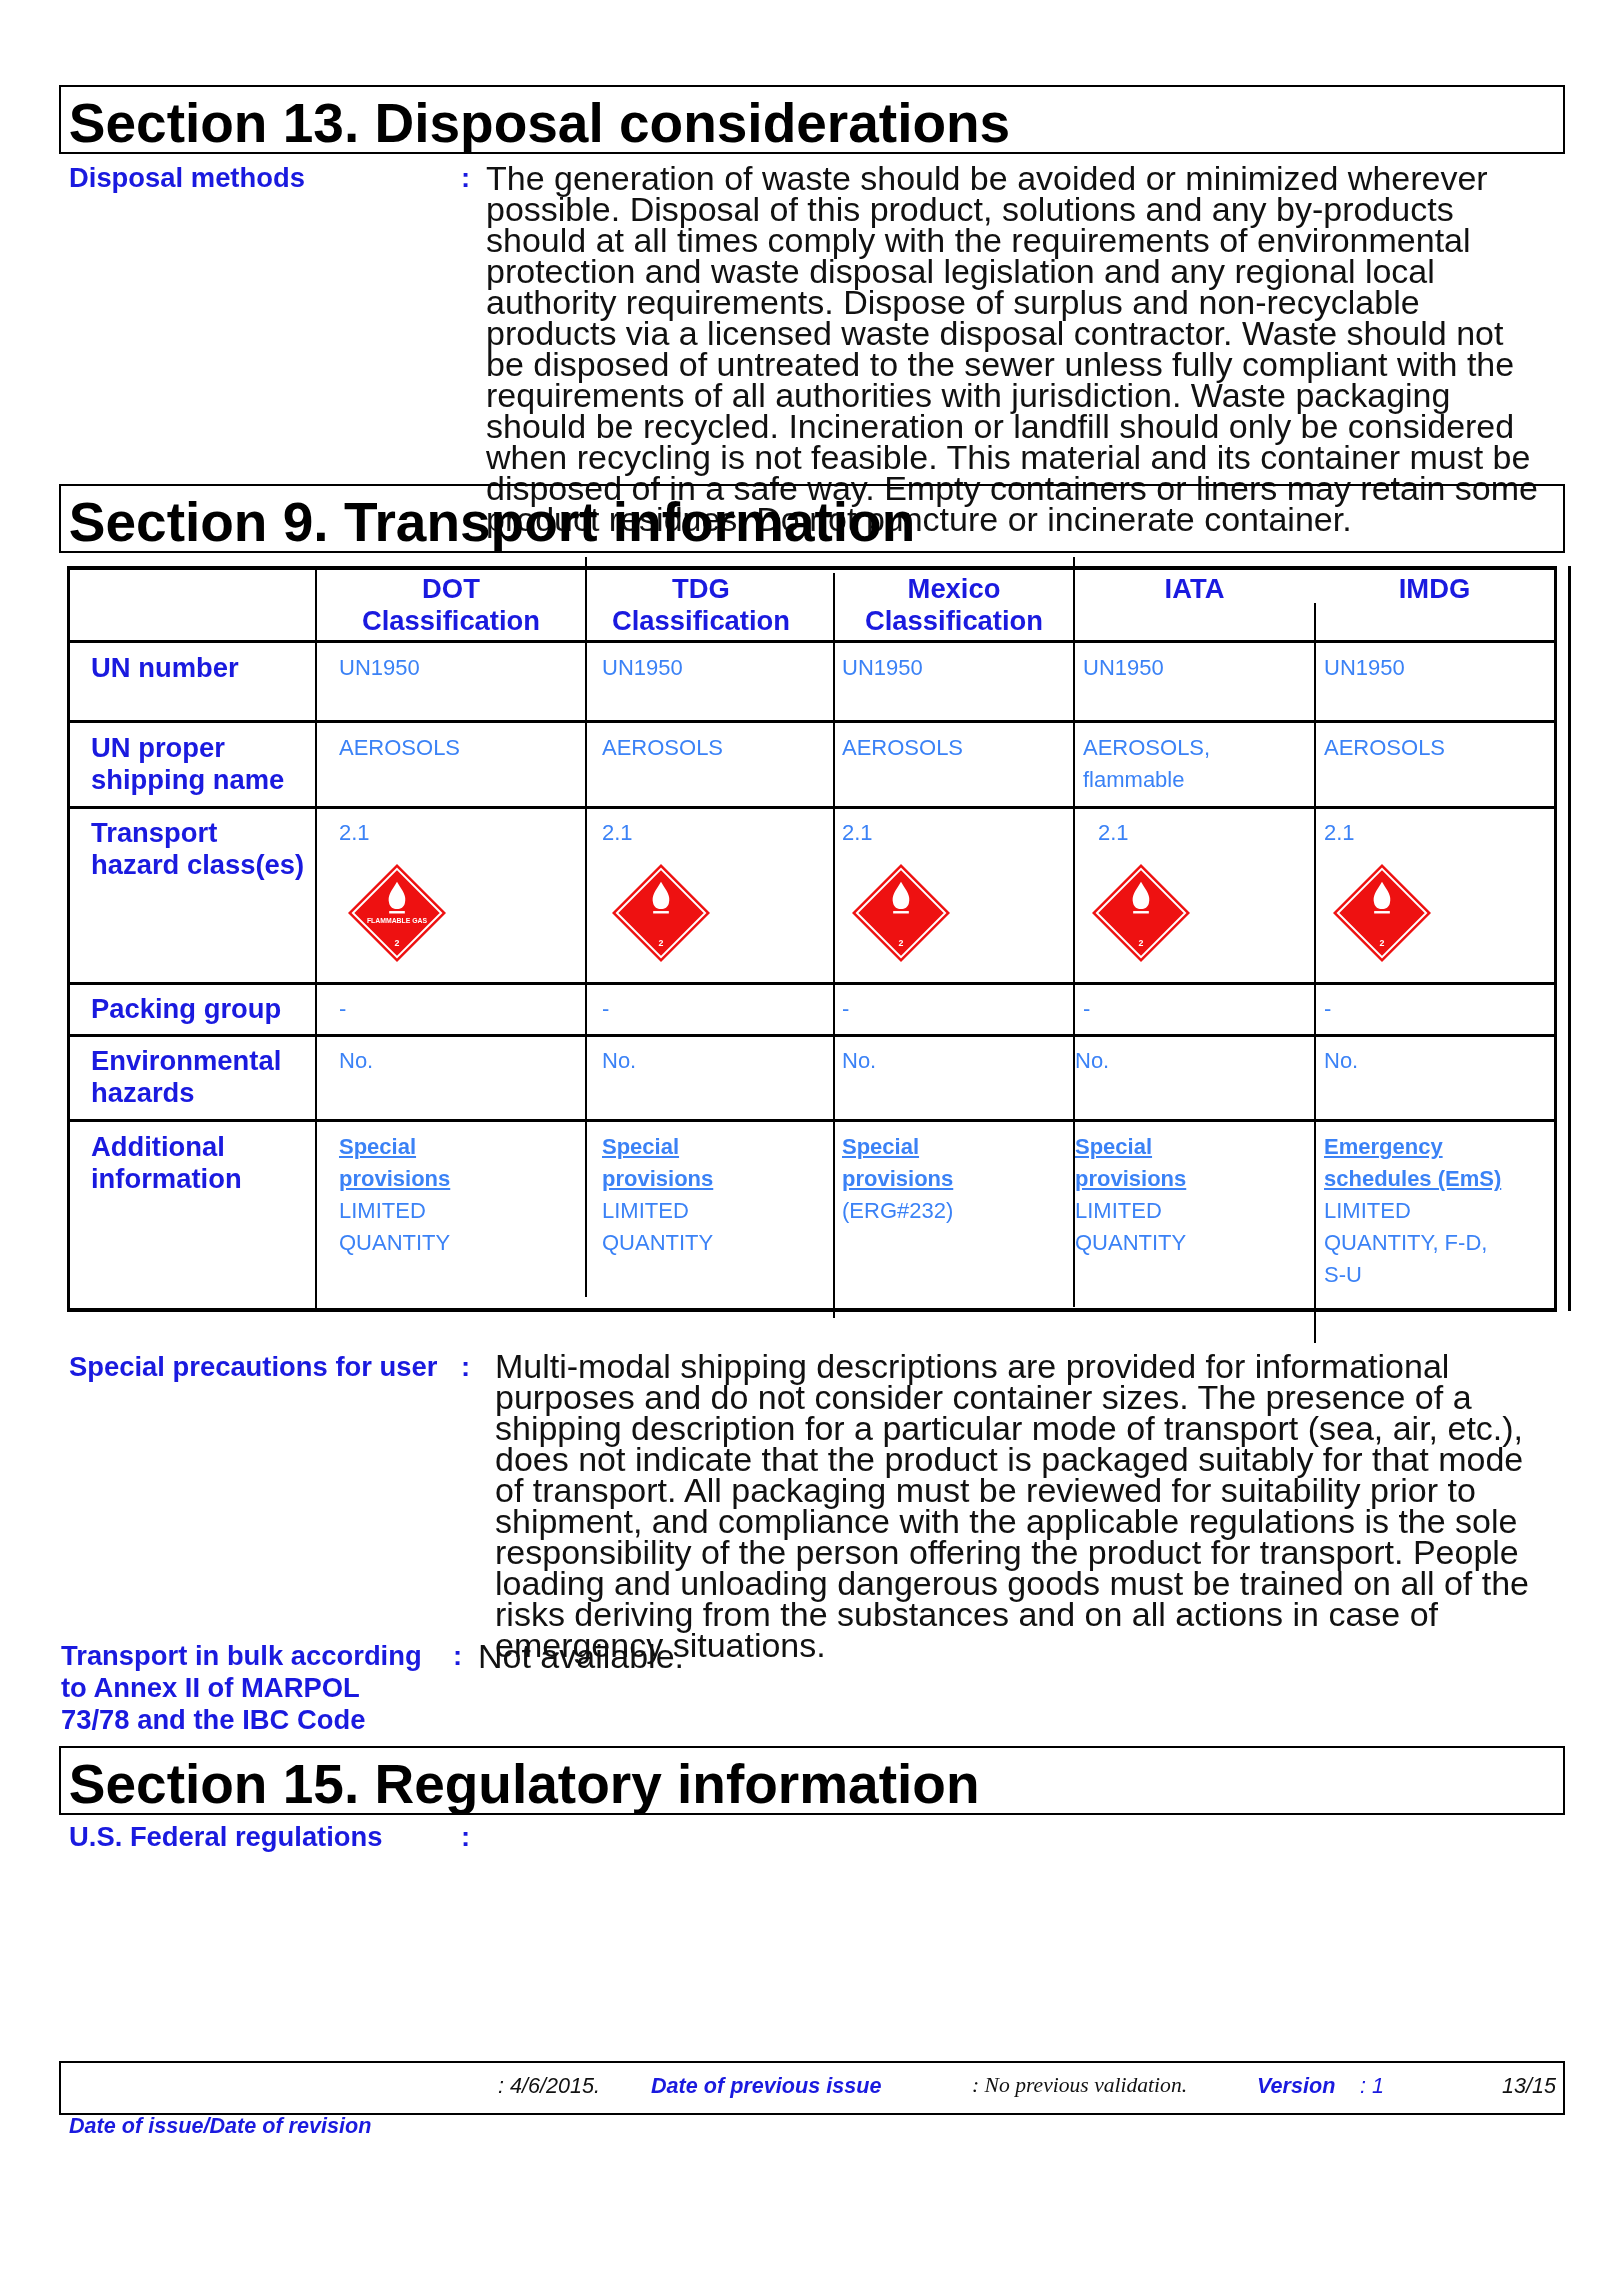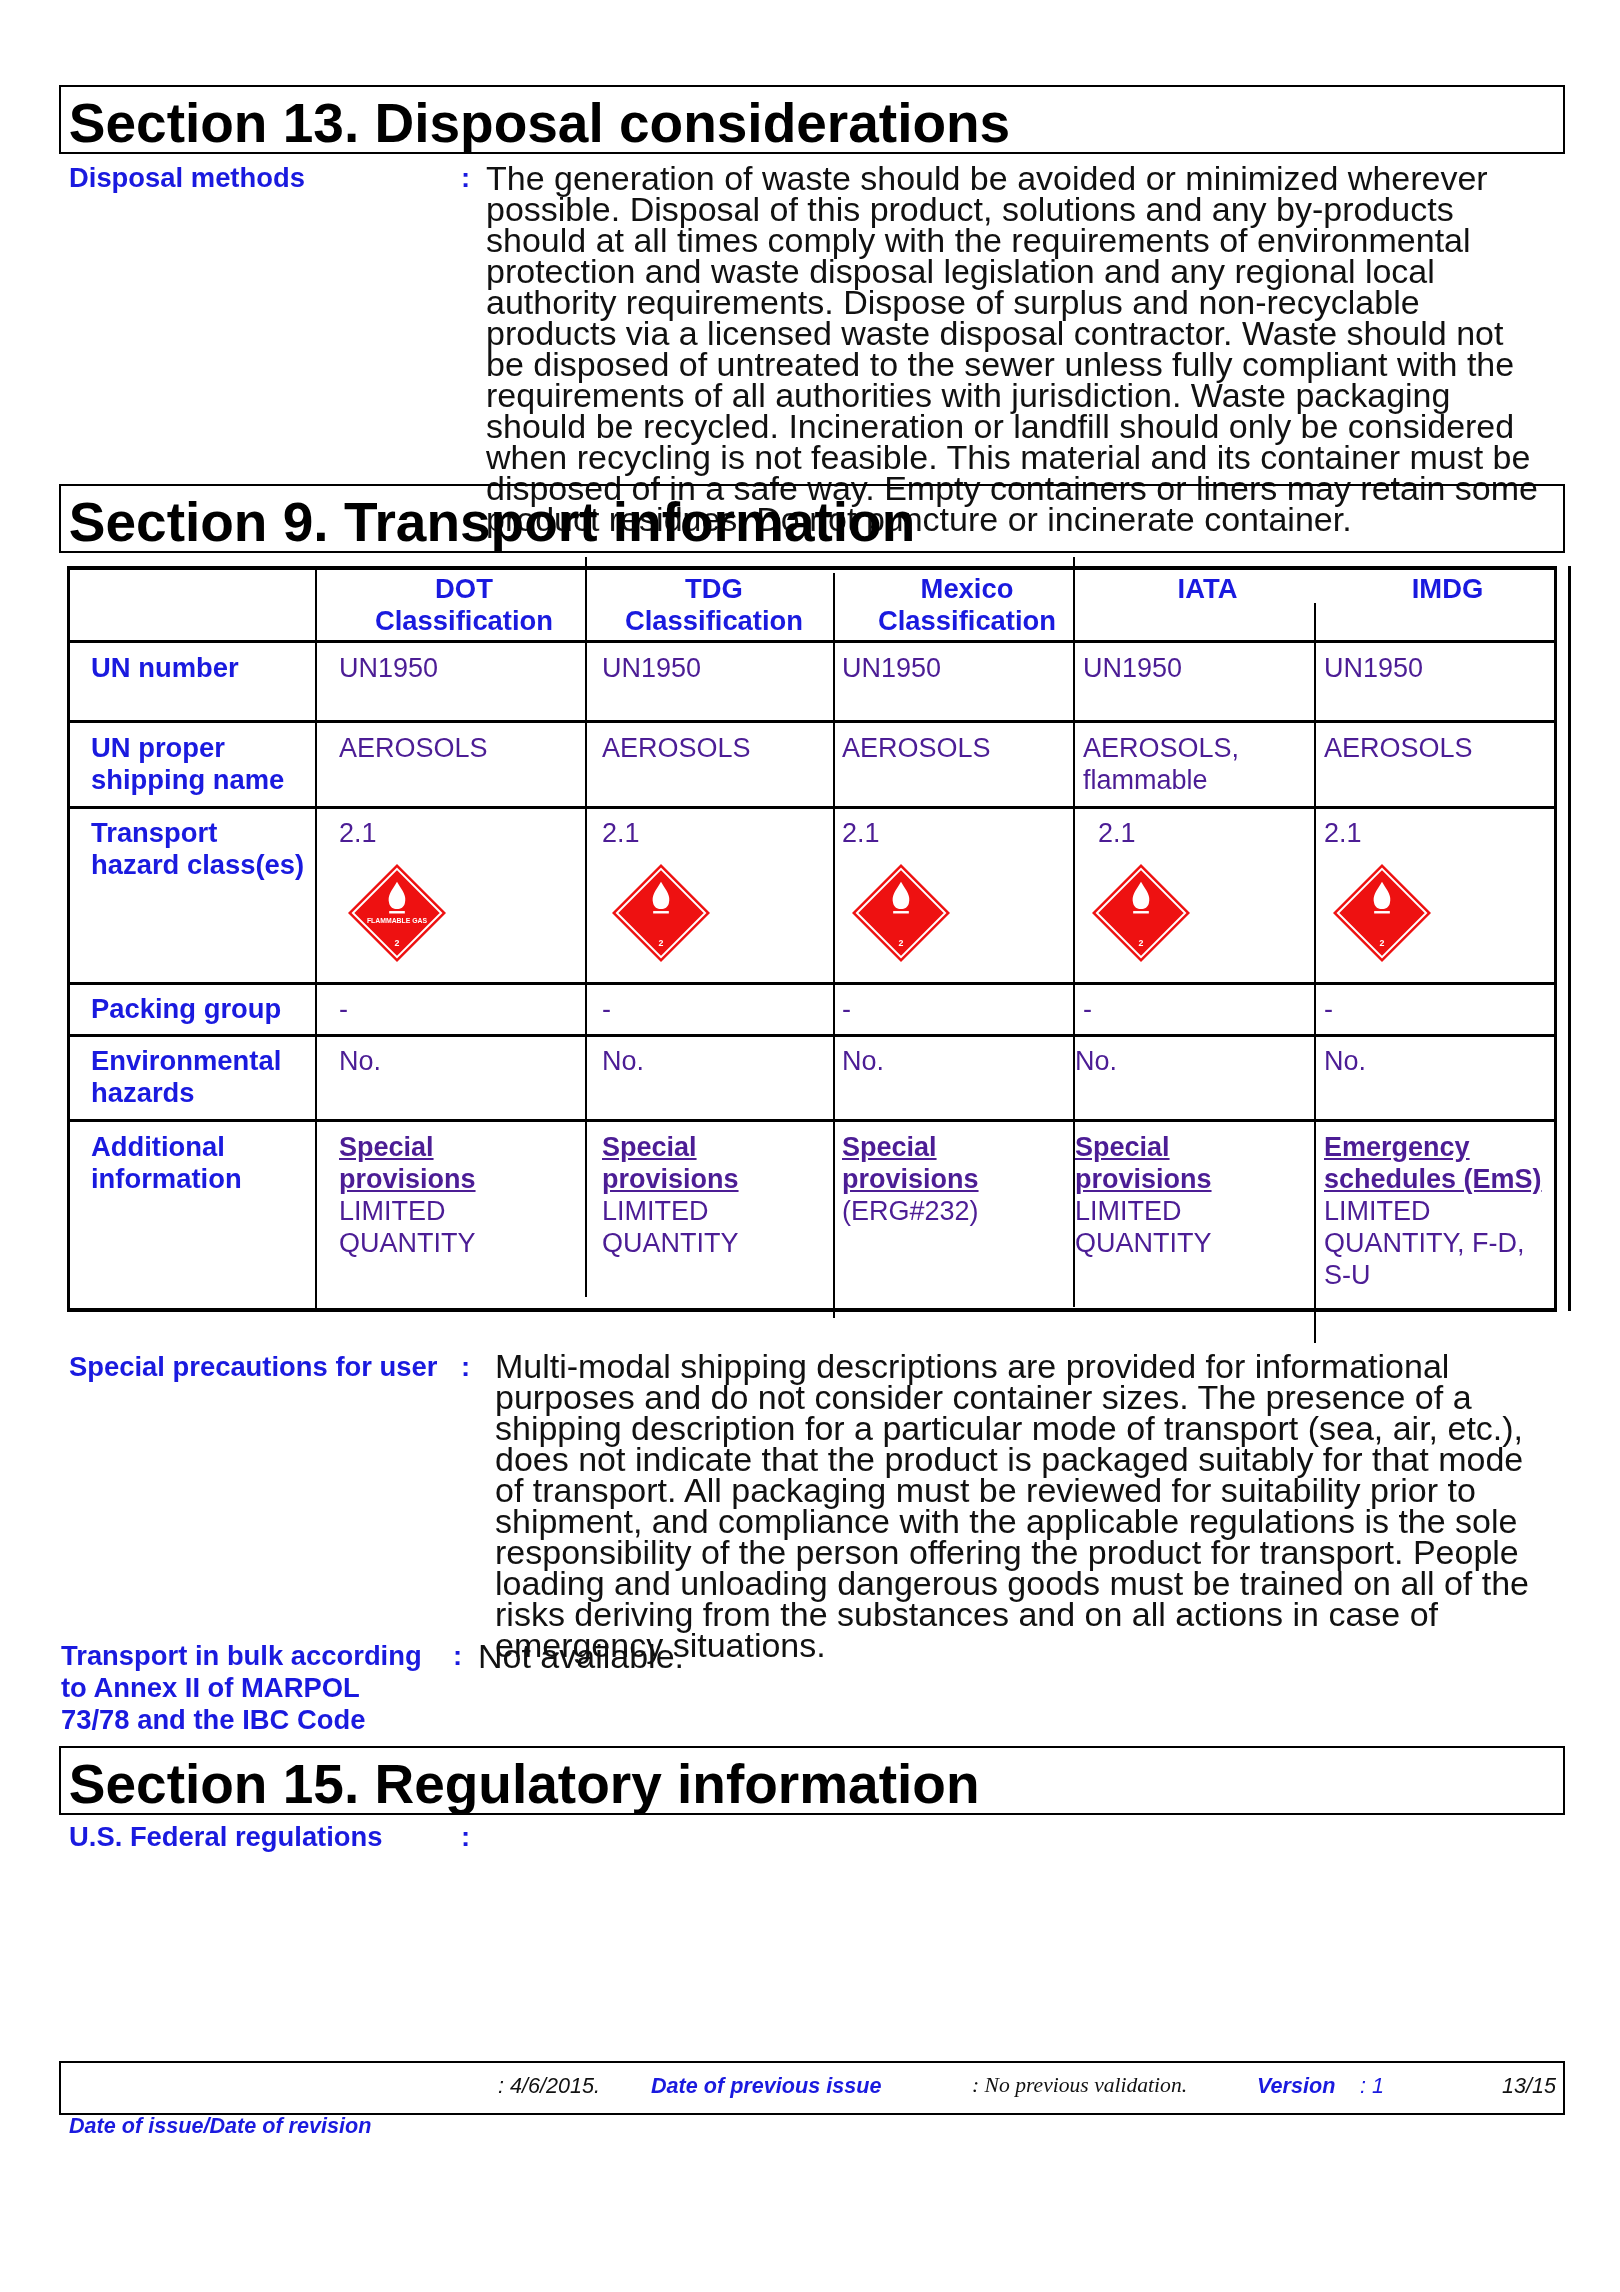--- a/index.html
+++ b/index.html
@@ -3,23 +3,23 @@
 <meta charset="utf-8">
 <style>
   html, body { margin:0; padding:0; background:#ffffff; }
   body { width:1620px; height:2293px; position:relative; font-family:"Liberation Sans", sans-serif; color:#111; overflow:hidden; }
   .sec-box { position:absolute; left:59px; width:1506px; border:2.9px solid #000; box-sizing:border-box; }
   .sec-title { position:absolute; left:7.8px; top:3.9px; font-size:55px; font-weight:bold; color:#000; white-space:nowrap; }
   .lbl { position:absolute; color:#1a1adf; font-weight:bold; font-size:27.4px; line-height:32px; }
   .colon { position:absolute; color:#1a1adf; font-weight:bold; font-size:27.4px; }
   .para { position:absolute; font-size:34px; line-height:31px; color:#111; }
   .hl { position:absolute; background:#000; }
-  .cell-txt { position:absolute; font-size:27px; line-height:32px; color:#4c1d95; white-space:nowrap; }
+  .cell-txt { position:absolute; font-size:22px; line-height:32px; color:#3b82f6; white-space:nowrap; }
   .row-lbl { position:absolute; color:#1a1adf; font-weight:bold; font-size:27.4px; line-height:32px; }
-  .col-hdr { position:absolute; color:#1a1adf; font-weight:bold; font-size:27.4px; line-height:32px; text-align:center;padding-left:13px; }
+  .col-hdr { position:absolute; color:#1a1adf; font-weight:bold; font-size:27.4px; line-height:32px; text-align:center; }
   .sub-u { font-weight:bold; text-decoration:underline; }
   .diamond { position:absolute; width:98px; height:98px; }
   .foot { position:absolute; font-style:italic; font-size:21.6px; white-space:nowrap; }
   .foot.b { color:#1a1adf; font-weight:bold; }
   .foot.v { color:#111; }
 </style>
 </head>
 <body>
 
 <div class="sec-box" style="top:85px;height:69px;">

